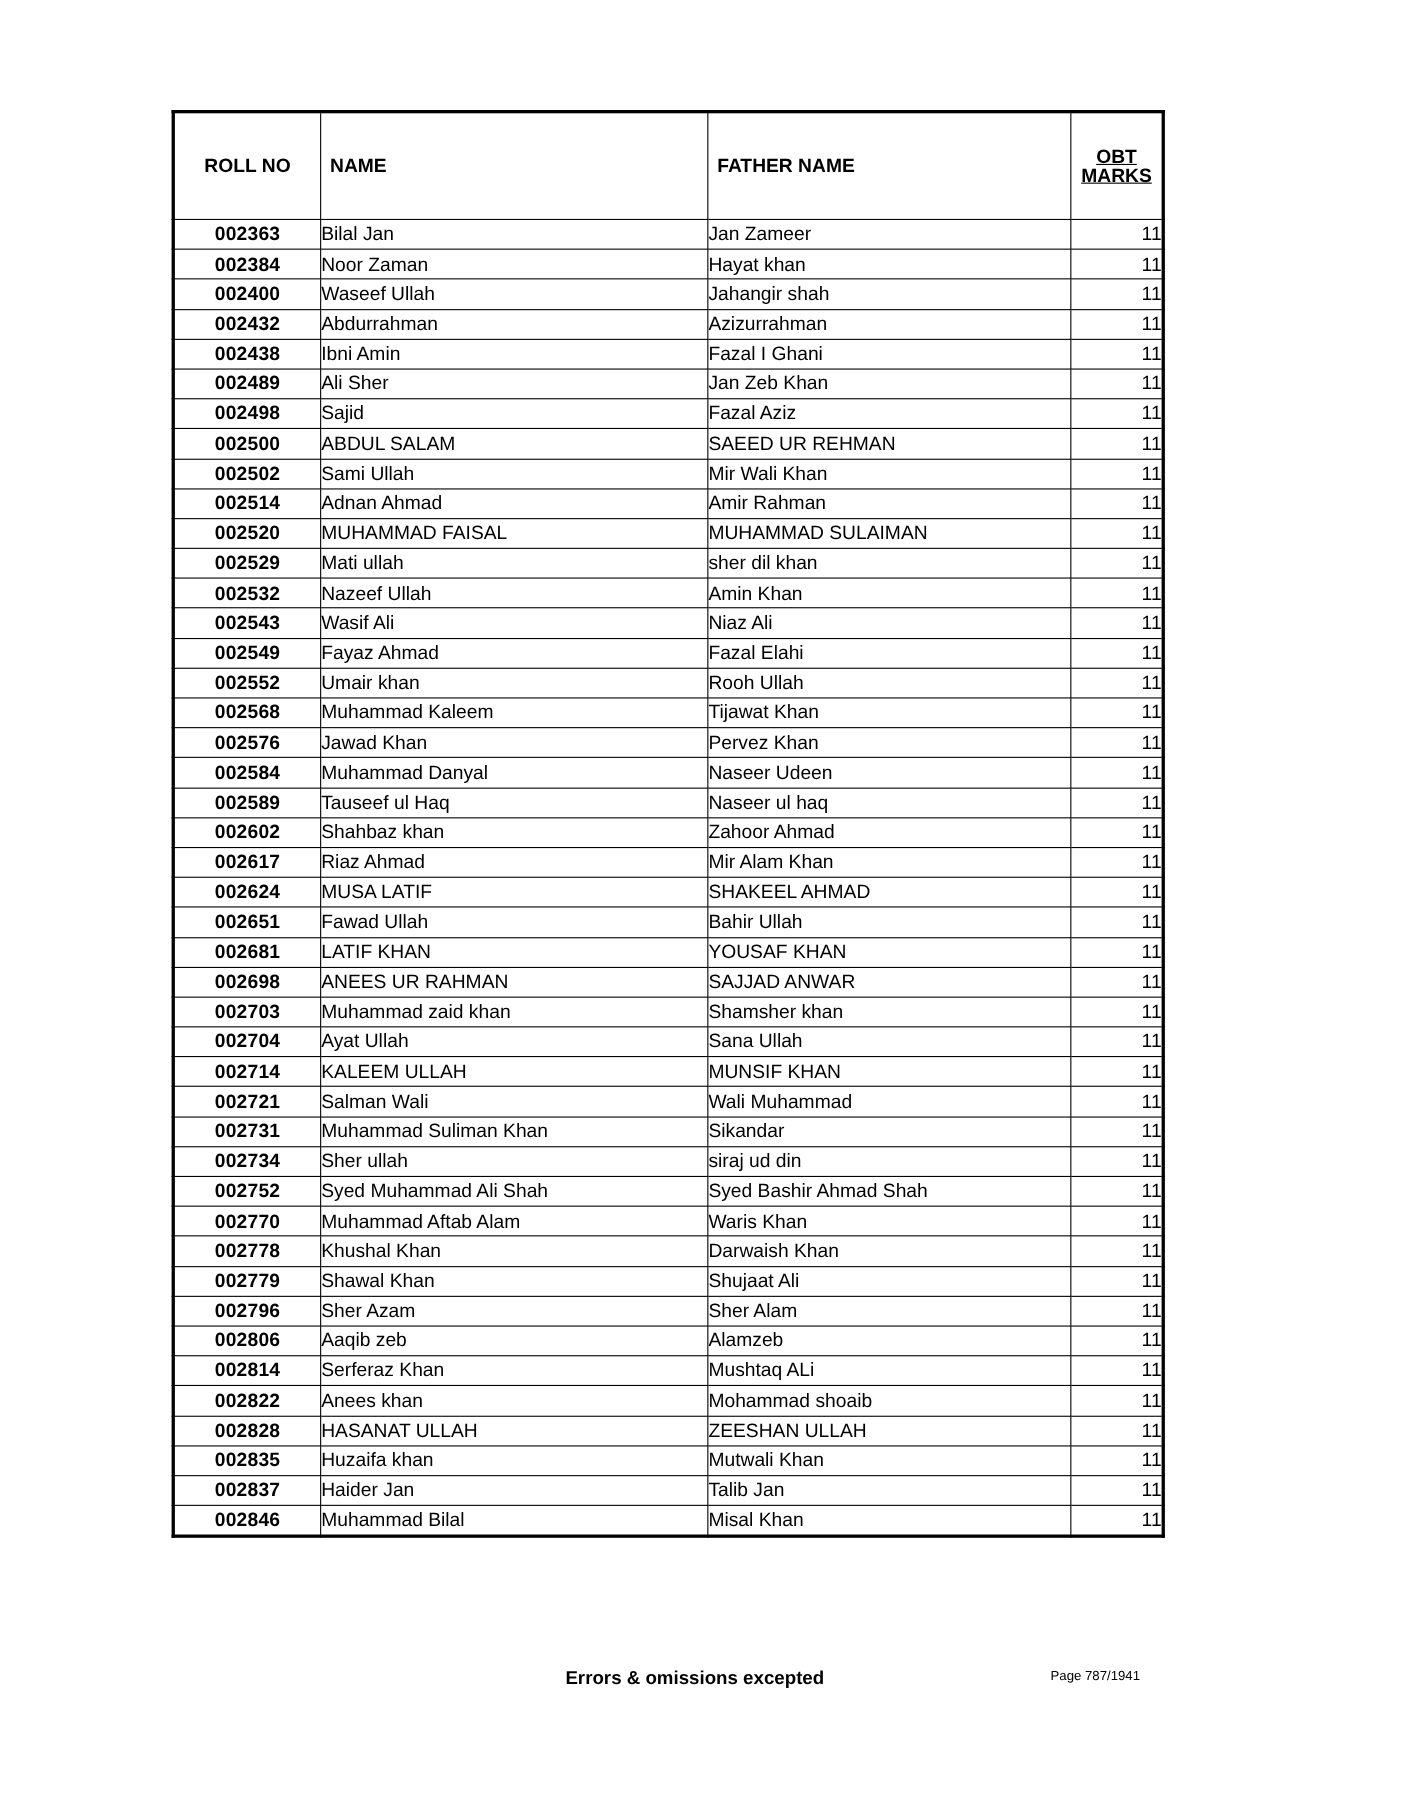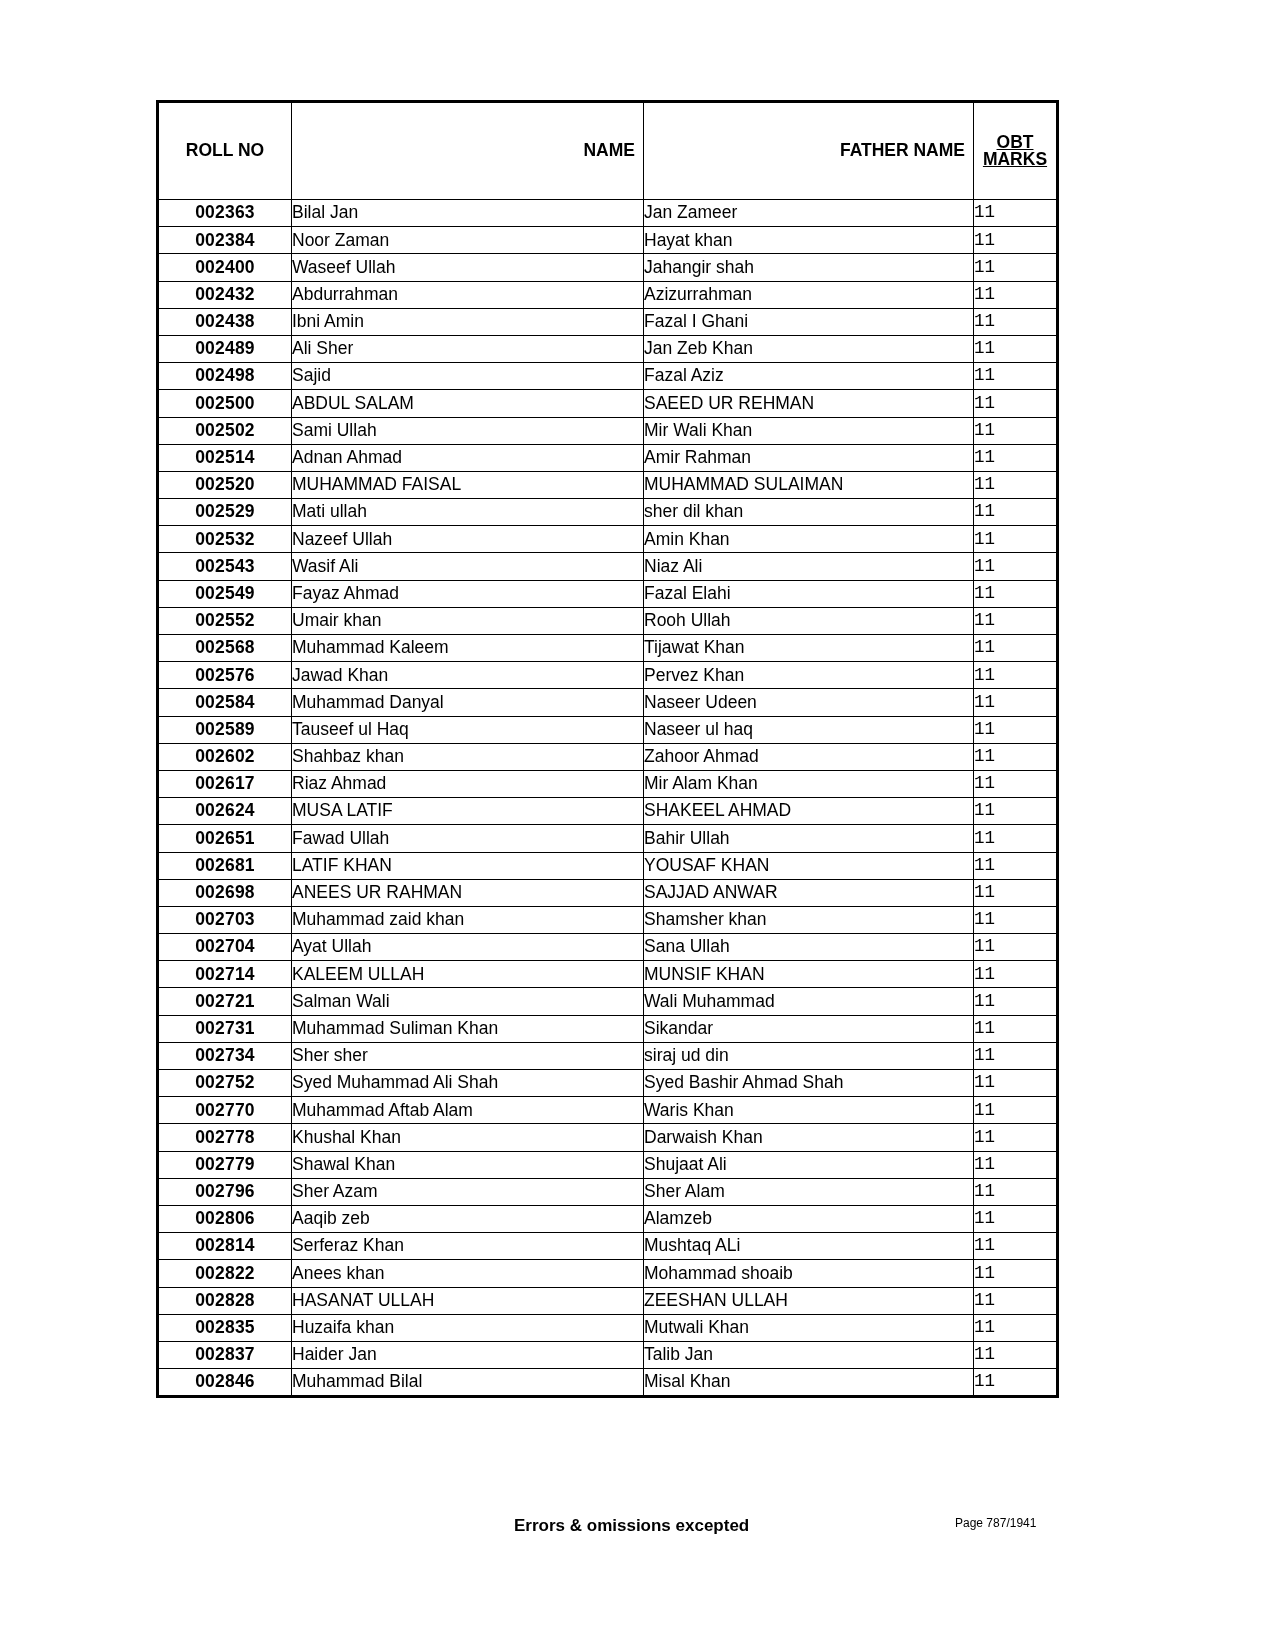--- a/index.html
+++ b/index.html
@@ -47,21 +47,21 @@
   }
   table.results thead th {
     font-weight: bold;
     height: 88px;
     padding: 4px 8px;
   }
   th.h-roll {
     text-align: center;
   }
   th.h-name, th.h-father {
-    text-align: right;
+    text-align: left;
     padding-left: 10px;
   }
   th.h-marks {
     text-align: center;
     line-height: 1.5;
     text-decoration: underline;
   }
   th.h-marks span { display: block; }
 
   table.results tbody td {
@@ -70,22 +70,21 @@
   td.roll {
     text-align: center;
     font-weight: bold;
     letter-spacing: 0.2px;
   }
   td.name, td.father {
     text-align: left;
     padding-left: 10px;
   }
   td.marks {
-    text-align: left;
-    font-family: Liberation Mono, monospace;
+    text-align: right;
   }
 
   .footer {
     position: absolute;
     left: 156px;
     top: 1516px;
     width: 1000px;
     height: 24px;
   }
   .footer .note {
@@ -310,21 +309,21 @@
             <td class="marks">11</td>
           </tr>
           <tr>
             <td class="roll">002731</td>
             <td class="name">Muhammad Suliman Khan</td>
             <td class="father">Sikandar</td>
             <td class="marks">11</td>
           </tr>
           <tr>
             <td class="roll">002734</td>
-            <td class="name">Sher sher</td>
+            <td class="name">Sher ullah</td>
             <td class="father">siraj ud din</td>
             <td class="marks">11</td>
           </tr>
           <tr>
             <td class="roll">002752</td>
             <td class="name">Syed Muhammad Ali Shah</td>
             <td class="father">Syed Bashir Ahmad Shah</td>
             <td class="marks">11</td>
           </tr>
           <tr>

